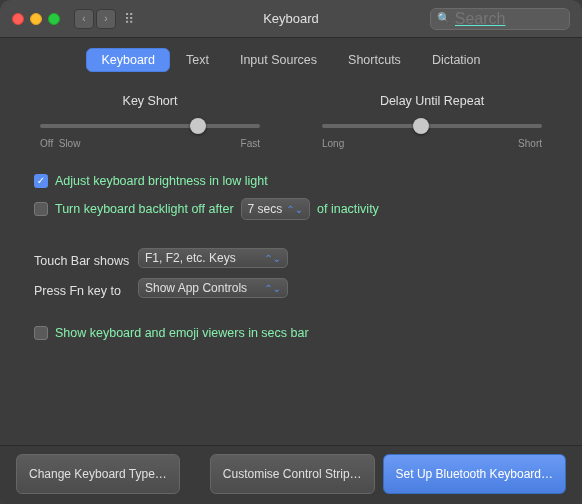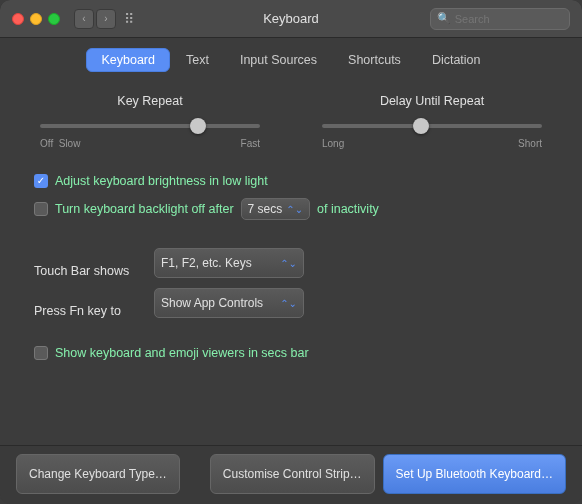--- a/index.html
+++ b/index.html
@@ -101,22 +101,23 @@
       align-items: center;
       padding: 0 6px;
       gap: 4px;
     }
 
     .search-box input {
       background: none;
       border: none;
       outline: none;
       color: #5eead4;
-      font-size: 11px;
+      font-size: 16px;
       width: 100%;
+      text-decoration: underline;
     }
 
     .search-icon-sym {
       color: #888;
       font-size: 11px;
     }
 
     
     .tab-bar {
       display: flex;
@@ -276,30 +277,29 @@
     .select-label {
       font-size: 12.5px;
       color: #e0e0e0;
       min-width: 100px;
     }
 
     .dropdown-wide {
       background: linear-gradient(to bottom, #5a5a5a, #4a4a4a);
       border: 1px solid #666;
       border-radius: 5px;
-      height: 30px;
+      height: 20px;
       padding: 0 6px;
       color: #e0e0e0;
       font-size: 12px;
       display: flex;
       align-items: center;
       gap: 4px;
       cursor: pointer;
       min-width: 150px;
-      margin-left: 16px;
     }
 
     .separator {
       height: 1px;
       background: transparent;
       margin: 2px 0;
     }
 
     
     .bottom-bar {
@@ -367,21 +367,21 @@
     <div class="tab">Input Sources</div>
     <div class="tab">Shortcuts</div>
     <div class="tab">Dictation</div>
   </div>
 
   <div class="content">
 
     <div class="sliders-row">
 
       <div class="slider-group">
-        <div class="slider-label">Key Repeat</div>
+        <div class="slider-label">Key Short</div>
         <div class="slider-track-container">
           <div class="slider-track">
             <div class="slider-thumb" style="left: calc(72% - 8px);"></div>
           </div>
         </div>
         <div class="slider-labels">
           <span class="slider-end-label">Off &nbsp;Slow</span>
           <span class="slider-end-label">Fast</span>
         </div>
       </div>

